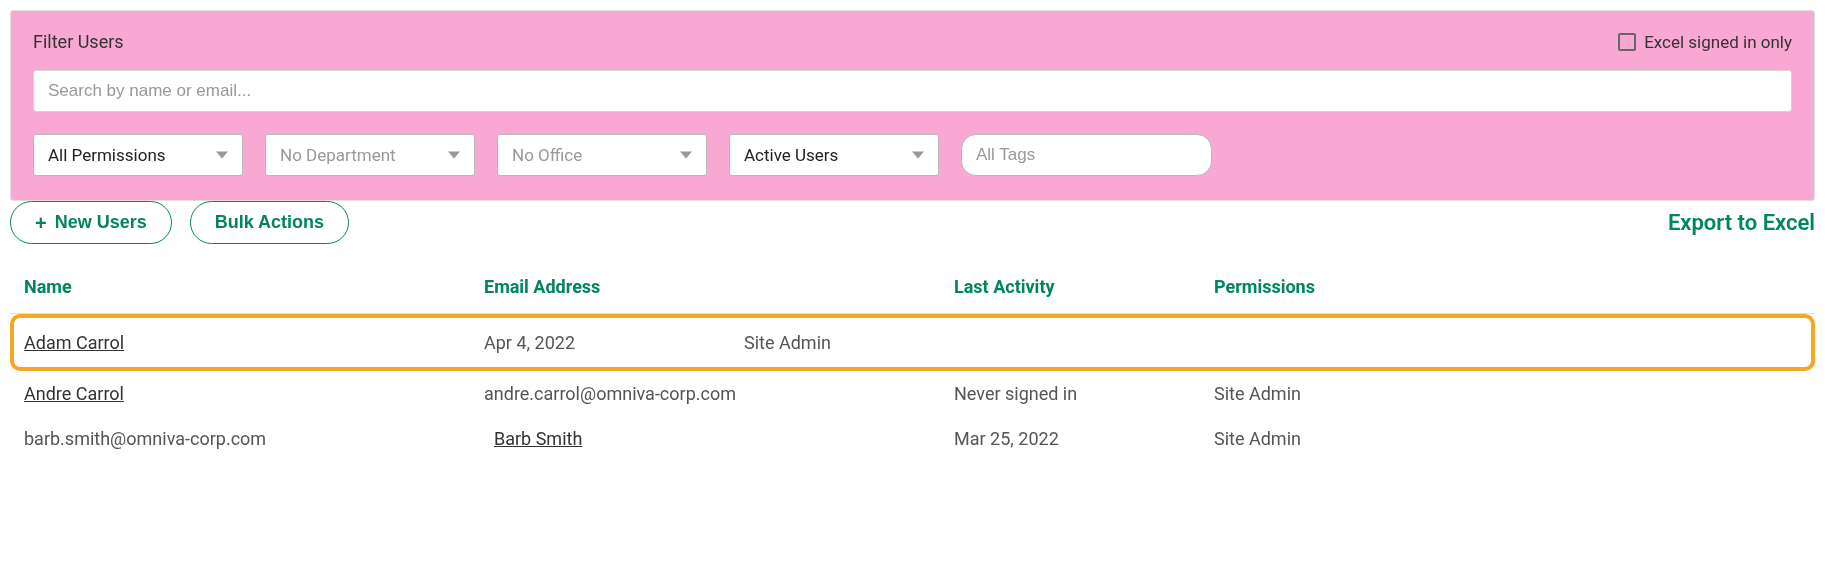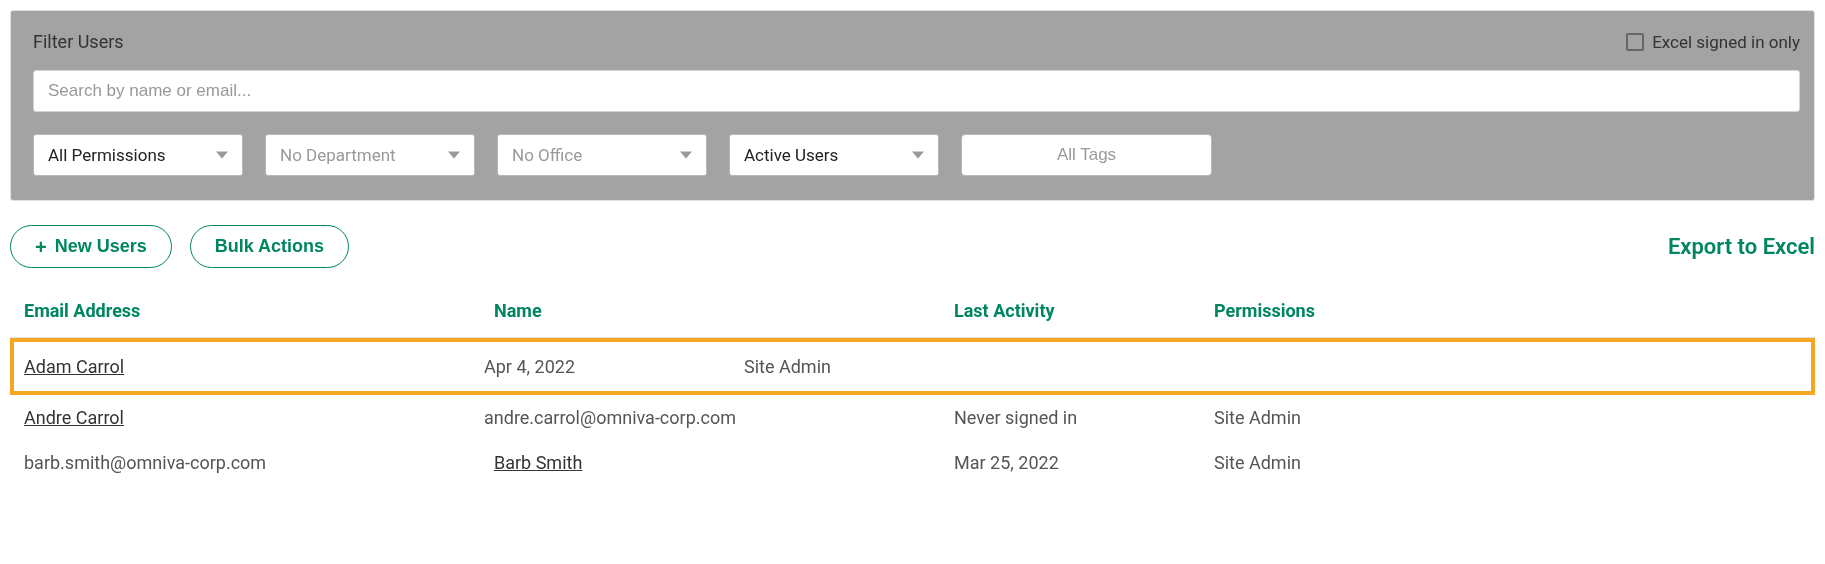--- a/index.html
+++ b/index.html
@@ -9,25 +9,24 @@
     }
     body {
       font-family: -apple-system, BlinkMacSystemFont, "Segoe UI", Roboto, Helvetica, Arial, sans-serif;
       font-size: 16px;
       color: #333;
       background: #fff;
       padding: 10px;
       width: 1825px;
     }
     .filter-panel {
-      background: #a3a3a3;
+      background: #f9a8d4;
       border: 1px solid #e0e0e0;
       border-radius: 3px;
-      padding: 20px 14px 24px 22px;
-      margin-bottom: 24px;
+      padding: 20px 22px 24px 22px;
     }
     .filter-header {
       display: flex;
       justify-content: space-between;
       align-items: center;
       margin-bottom: 18px;
     }
     .filter-title {
       font-size: 18px;
       color: #333;
@@ -88,27 +87,26 @@
       top: 50%;
       transform: translateY(-50%);
       width: 0;
       height: 0;
       border-left: 6px solid transparent;
       border-right: 6px solid transparent;
       border-top: 7px solid #999;
     }
     .filter-tags {
       border: 1px solid #b8b8b8;
-      border-radius: 4px;
+      border-radius: 15px;
       background: #fff;
       padding: 10px 14px;
       font-size: 17px;
       min-width: 230px;
       color: #333;
-      text-align: center;
     }
     .filter-tags::placeholder {
       color: #999;
     }
     .actions-row {
       display: flex;
       align-items: center;
       gap: 18px;
       margin-bottom: 24px;
     }
@@ -157,21 +155,21 @@
     .col-email { width: 470px; }
     .col-activity { width: 260px; }
     .col-permissions { width: 180px; }
     .trow {
       display: flex;
       padding: 12px 14px;
       align-items: center;
     }
     .trow.highlighted {
       border: 4px solid #f5a623;
-      border-radius: 0;
+      border-radius: 10px;
       padding: 14px 10px;
     }
     .td {
       font-size: 18px;
       color: #555;
     }
     .td.name-cell a {
       color: #333;
       text-decoration: underline;
       cursor: pointer;
@@ -217,22 +215,22 @@
   </button>
   <button class="pill-button">
     <span>Bulk Actions</span>
   </button>
   <div class="spacer"></div>
   <a class="export-link">Export to Excel</a>
 </div>
 
 <div class="table">
   <div class="thead">
+    <div class="th col-name">Name</div>
     <div class="th col-email">Email Address</div>
-    <div class="th col-name">Name</div>
     <div class="th col-activity">Last Activity</div>
     <div class="th col-permissions">Permissions</div>
   </div>
   <div id="table-body">
       <div class="trow highlighted">
         <div class="td col-name name-cell"><a>Adam Carrol</a></div>
         <div class="td col-activity">Apr 4, 2022</div>
         <div class="td col-permissions">Site Admin</div>
       </div>
       <div class="trow">

